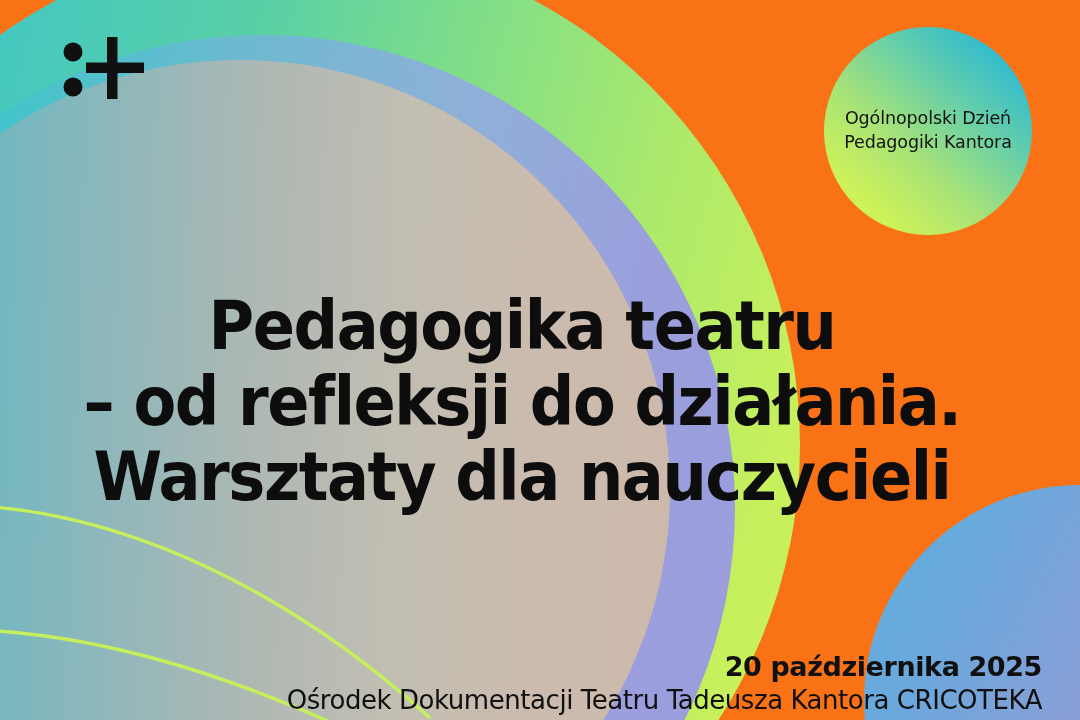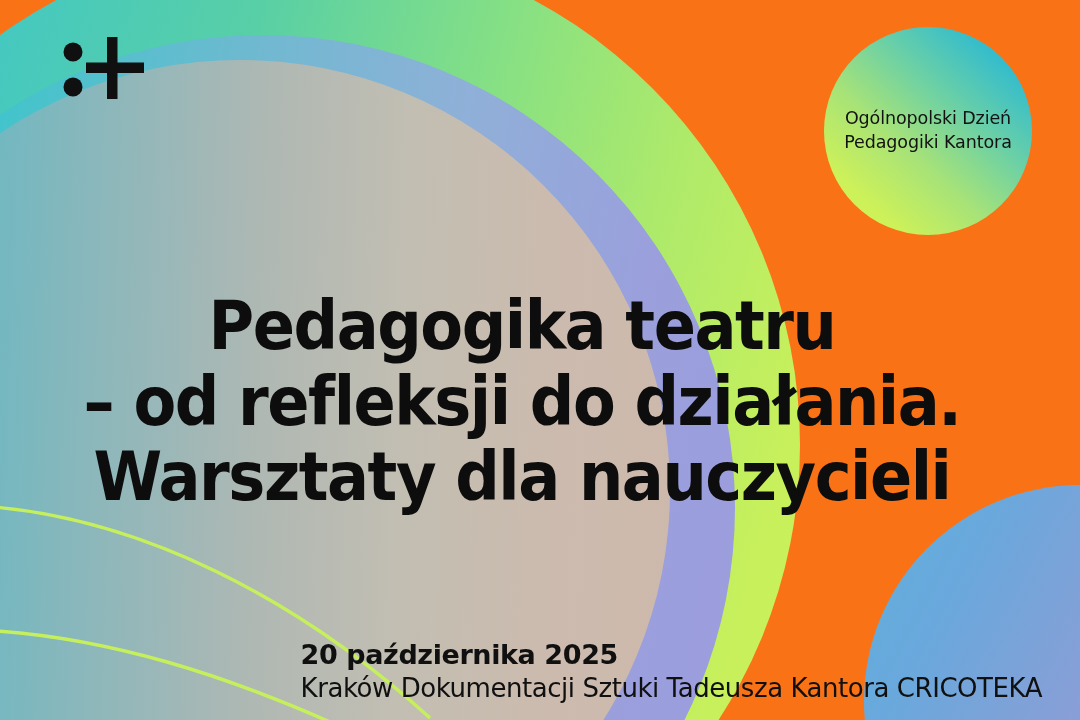--- a/index.html
+++ b/index.html
@@ -144,22 +144,22 @@
     color: #0d0d0d;
     transform: scaleX(0.93);
     transform-origin: 50% 50%;
     white-space: pre-line;
   }
 
   
   .footer {
     position: absolute;
     right: 38px;
-    bottom: 14px;
-    text-align: left;
+    bottom: 2px;
+    text-align: right;
     color: #101010;
     font-family: "DejaVu Sans", sans-serif;
   }
   .footer-date {
     font-size: 27px;
     font-weight: bold;
     letter-spacing: -0.4px;
     line-height: 1.32;
   }
   .footer-venue,
@@ -198,16 +198,16 @@
       <div>Pedagogiki Kantora</div>
     </div>
   </div>
 
   <h1 class="title">Pedagogika teatru
 – od refleksji do działania.
 Warsztaty dla nauczycieli</h1>
 
   <div class="footer">
     <div class="footer-date">20 października 2025</div>
-    <div class="footer-venue">Kraków Dokumentacji Sztuki Tadeusza Kantora CRICOTEKA</div>
+    <div class="footer-venue">Ośrodek Dokumentacji Teatru Tadeusza Kantora CRICOTEKA</div>
   </div>
 
 </div>
 
 </body></html>

